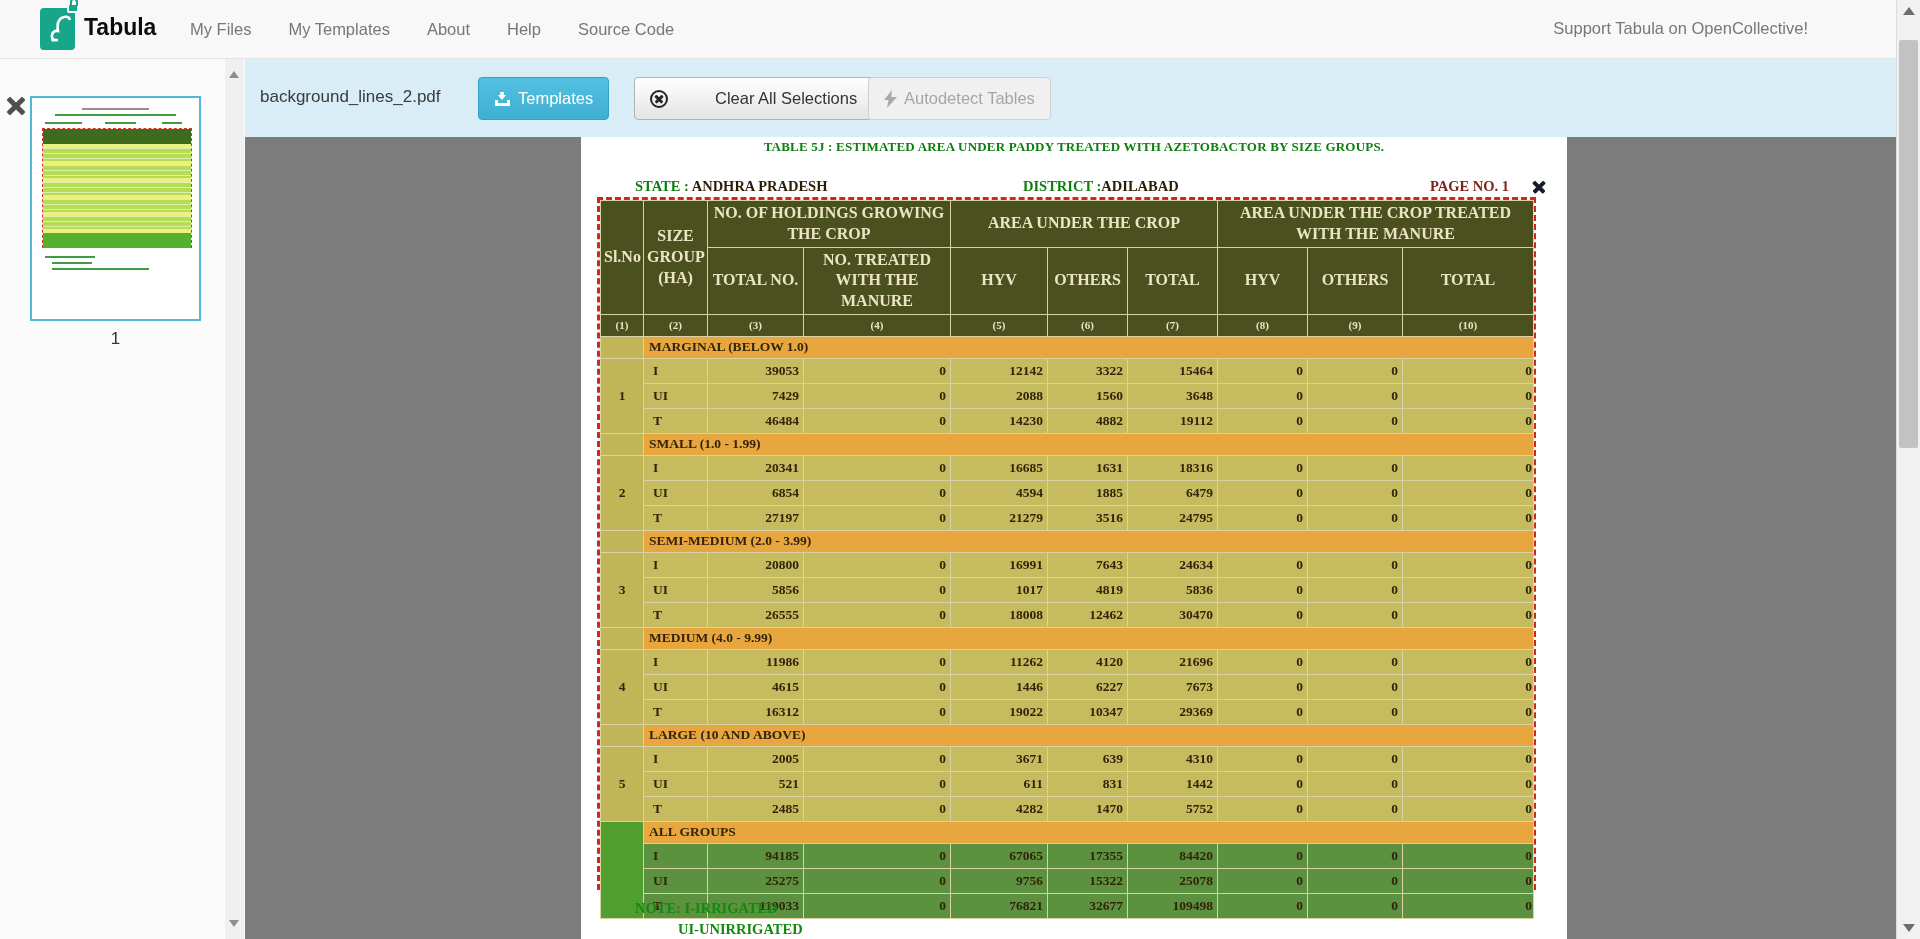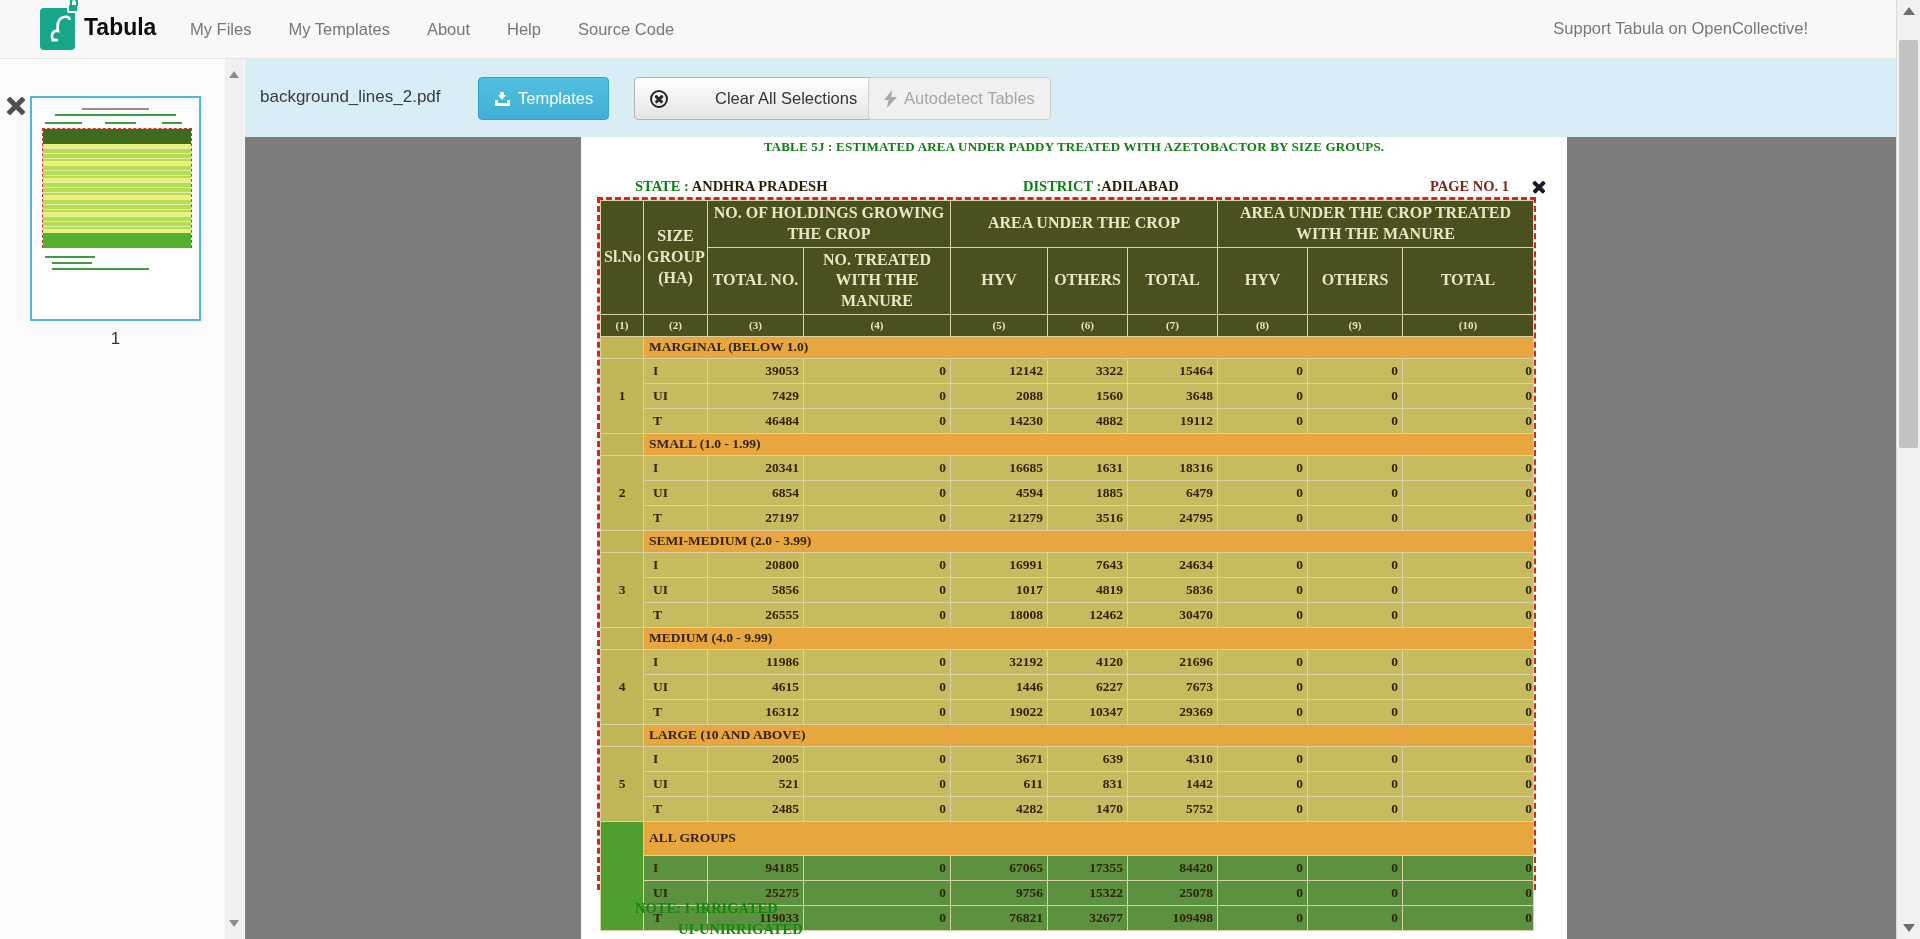--- a/index.html
+++ b/index.html
@@ -366,21 +366,21 @@
           </tr>
           <tr style="height: 22px;">
             <td class="band-left"></td>
             <td colspan="9" class="band">MEDIUM (4.0 - 9.99)</td>
           </tr>
           <tr style="height: 25px;">
             <td rowspan="3" class="slno">4</td>
             <td class="szg">I</td>
             <td class="num">11986</td>
             <td class="num">0</td>
-            <td class="num">32192</td>
+            <td class="num">11262</td>
             <td class="num">4120</td>
             <td class="num">21696</td>
             <td class="num">0</td>
             <td class="num">0</td>
             <td class="num last">0</td>
           </tr>
           <tr style="height: 25px;">
             <td class="szg">UI</td>
             <td class="num">4615</td>
             <td class="num">0</td>
@@ -433,21 +433,21 @@
             <td class="szg">T</td>
             <td class="num">2485</td>
             <td class="num">0</td>
             <td class="num">4282</td>
             <td class="num">1470</td>
             <td class="num">5752</td>
             <td class="num">0</td>
             <td class="num">0</td>
             <td class="num last">0</td>
           </tr>
-          <tr style="height: 34px; margin-left: 48px;">
+          <tr style="height: 22px; margin-left: 48px;">
             <td rowspan="4" class="slno-green"></td>
             <td colspan="9" class="band">ALL GROUPS</td>
           </tr>
           <tr class="green" style="height: 25px;">
             <td class="szg">I</td>
             <td class="num">94185</td>
             <td class="num">0</td>
             <td class="num">67065</td>
             <td class="num">17355</td>
             <td class="num">84420</td>

